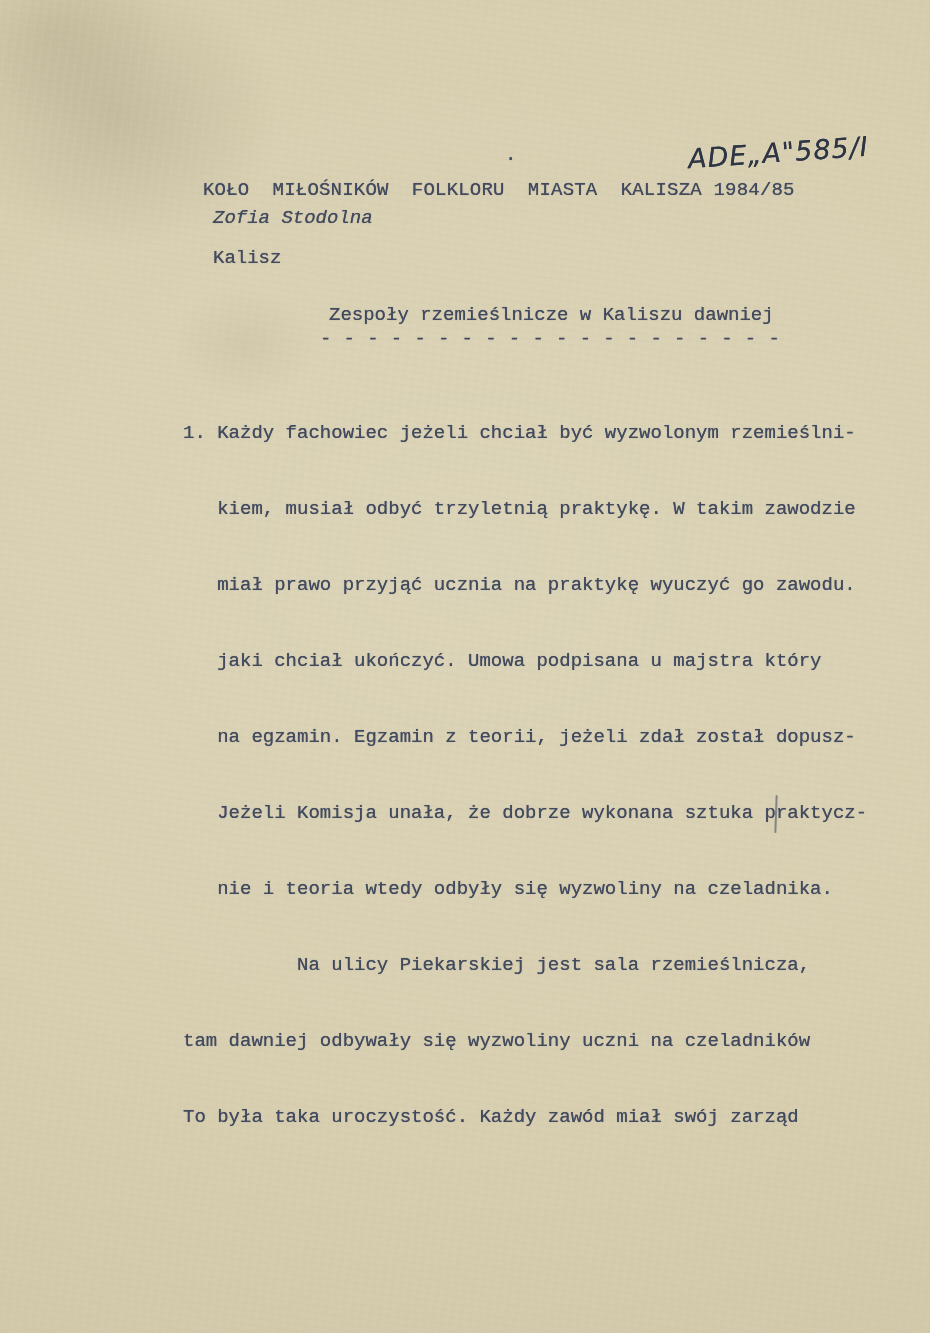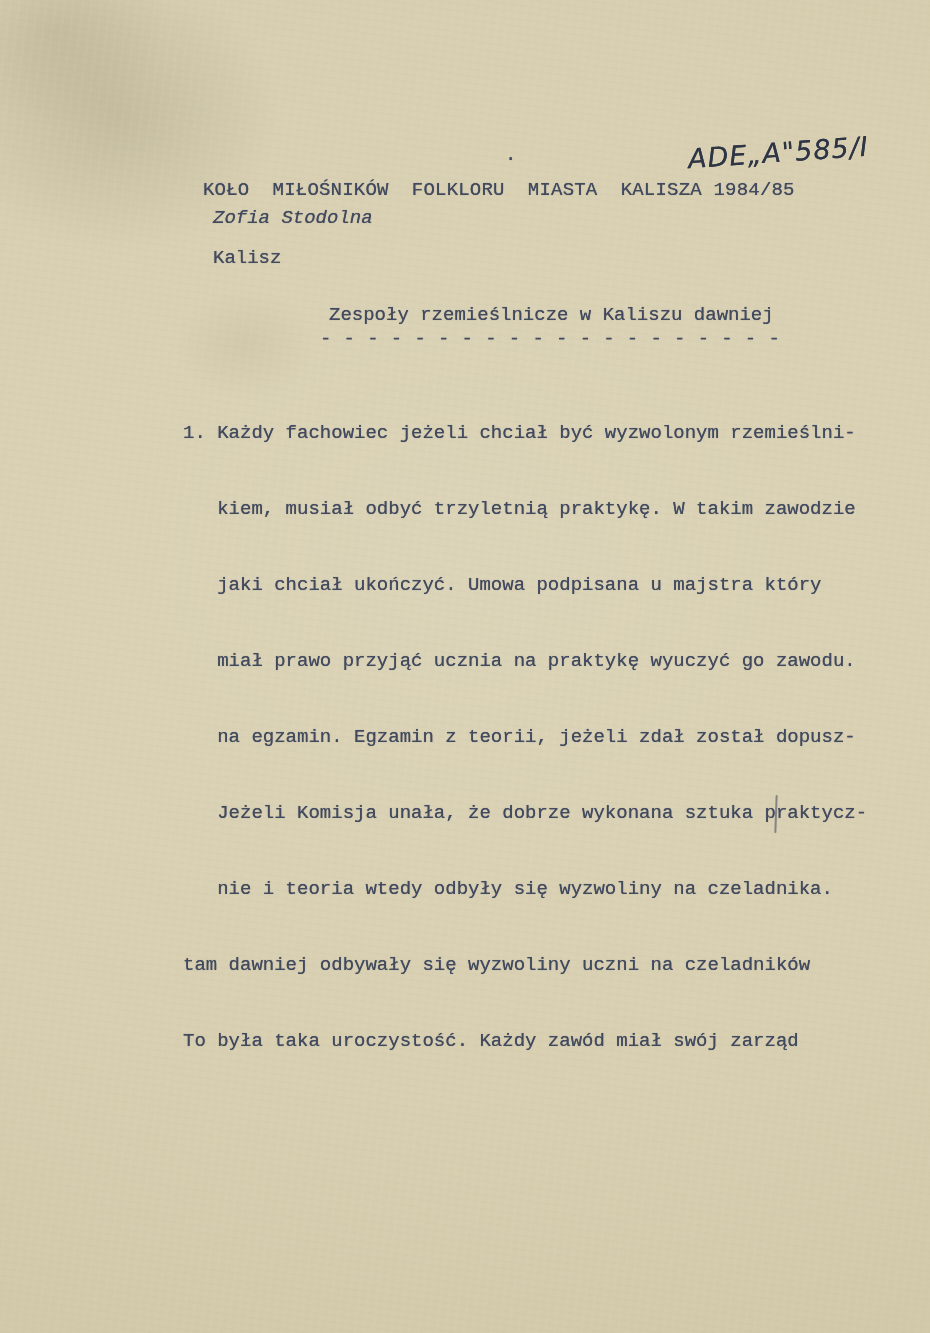--- a/index.html
+++ b/index.html
@@ -64,25 +64,26 @@
 
   <div class="typed author">Zofia Stodolna</div>
   <div class="typed city">Kalisz</div>
 
   <div class="typed title">Zespoły rzemieślnicze w Kaliszu dawniej</div>
   <div class="typed underline">- - - - - - - - - - - - - - - - - - - -</div>
 
   <div class="typed bodytext">
     <span class="line">1. Każdy fachowiec jeżeli chciał być wyzwolonym rzemieślni-</span>
     <span class="line">   kiem, musiał odbyć trzyletnią praktykę. W takim zawodzie</span>
+    <span class="line">   miał prawo przyjąć ucznia na praktykę wyuczyć go zawodu.</span>
     <span class="line">   jaki chciał ukończyć. Umowa podpisana u majstra który</span>
-    <span class="line">   miał prawo przyjąć ucznia na praktykę wyuczyć go zawodu.</span>
     <span class="line">   na egzamin. Egzamin z teorii, jeżeli zdał został dopusz-</span>
     <span class="line">   Jeżeli Komisja unała, że dobrze wykonana sztuka praktycz-</span>
     <span class="line">   nie i teoria wtedy odbyły się wyzwoliny na czeladnika.</span>
+    <span class="line">          Na ulicy Piekarskiej jest sala rzemieślnicza,</span>
     <span class="line">tam dawniej odbywały się wyzwoliny uczni na czeladników</span>
     <span class="line">To była taka uroczystość. Każdy zawód miał swój zarząd</span>
     
     
     
     
     
     
     
     

